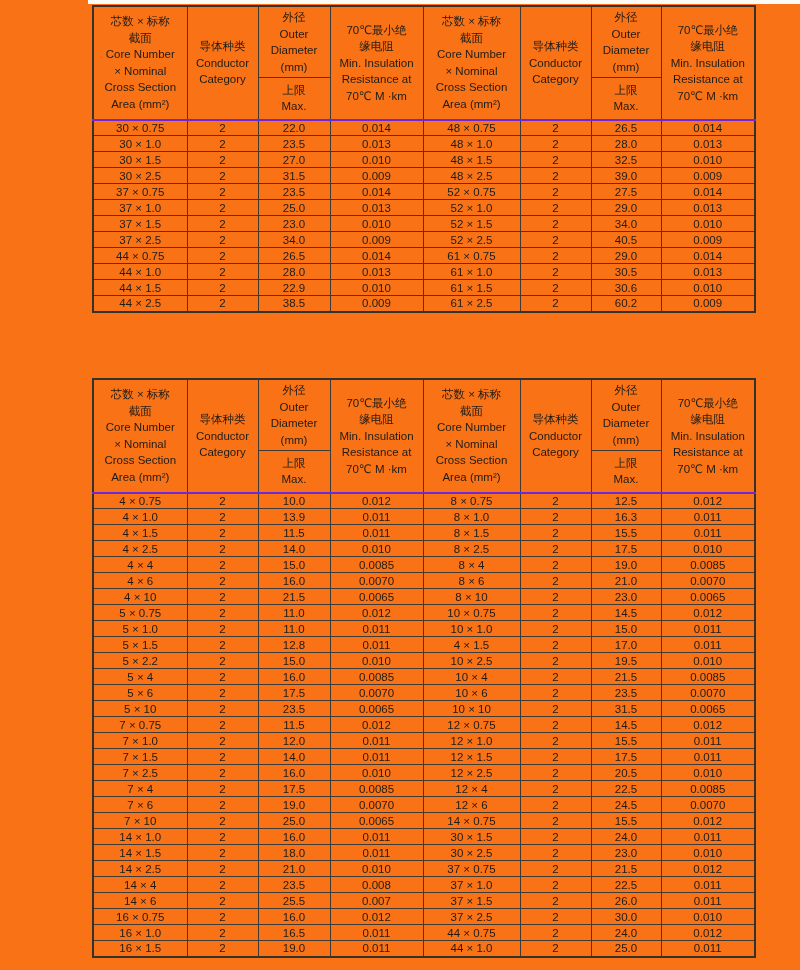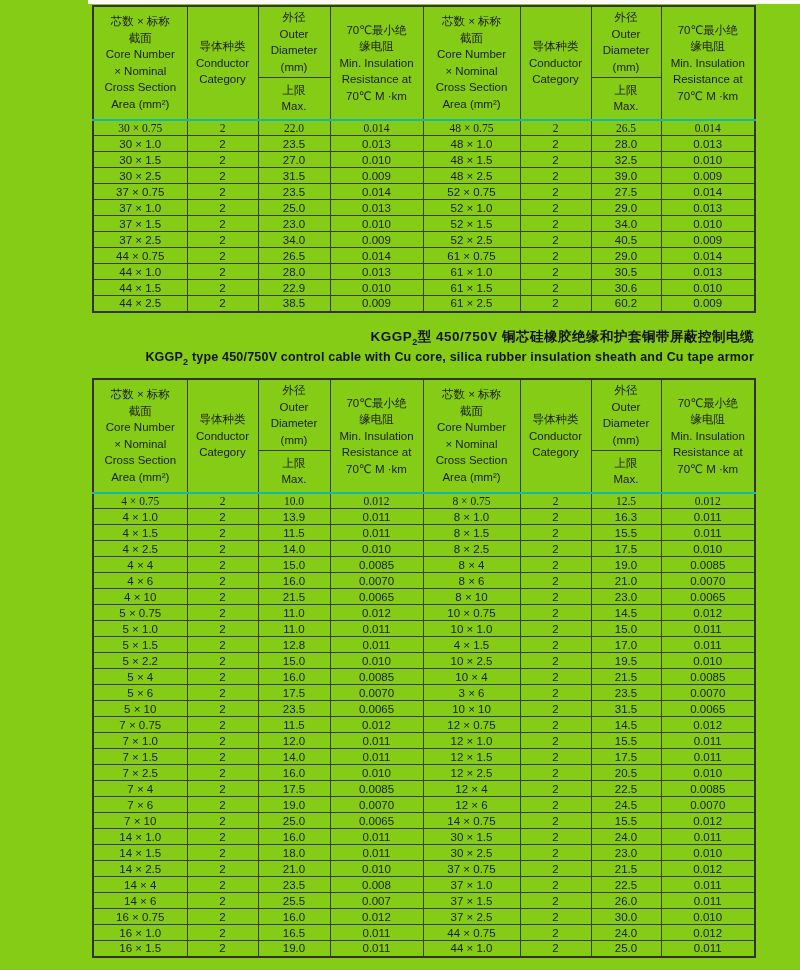--- a/index.html
+++ b/index.html
@@ -4,21 +4,21 @@
 <style>
   * { box-sizing: border-box; }
   html, body { margin: 0; padding: 0; }
   body {
     width: 800px; height: 970px;
     background: #f8edd2;
     font-family: "Liberation Sans", "DejaVu Sans", sans-serif;
   }
   .page {
     position: relative; width: 800px; height: 970px;
-    background: #84cc16; color: #1e1c18; overflow: hidden;
+    background: #f97316; color: #1e1c18; overflow: hidden;
   }
   .scan-strip {
     position: absolute; top: 0; left: 88px; width: 712px; height: 4px;
     background: #fbfaf5;
   }
   table.spec {
     position: absolute; left: 92px; width: 662px;
     border-collapse: collapse; table-layout: fixed;
     border: 2px solid #35322c;
   }
@@ -30,21 +30,21 @@
     white-space: pre-line; text-align: center; vertical-align: middle;
     padding: 2px 1px; color: #1e1c18;
   }
   tr.hrow1 { height: 66px; }
   tr.hrow2 { height: 42px; }
   #table-bottom tr.hrow1 { height: 63px; }
   tbody td {
     font-size: 11.5px; height: 16px; padding: 0 2px;
     text-align: center; vertical-align: middle; color: #1e1c18;
   }
-  tbody tr:first-child td { border-top: 2px solid #14b8a6; font-family: Liberation Serif, serif; }
+  tbody tr:first-child td { border-top: 2px solid #6d28d9; }
   .titles {
     position: absolute; top: 328px; right: 46px;
     text-align: right; font-weight: bold; color: #151310;
   }
   .t-cn { font-size: 13.5px; letter-spacing: 0.5px; }
   .t-en { font-size: 12.5px; margin-top: 4px; letter-spacing: 0.2px; }
   .titles sub { font-size: 9px; line-height: 0; }
 </style>
 </head>
 <body>
@@ -226,24 +226,20 @@
           <td>38.5</td>
           <td>0.009</td>
           <td>61 × 2.5</td>
           <td>2</td>
           <td>60.2</td>
           <td>0.009</td>
         </tr>
       </tbody>
   </table>
 
-  <div class="titles">
-    <div class="t-cn"><span>KGGP</span><sub>2</sub><span>型 450/750V 铜芯硅橡胶绝缘和护套铜带屏蔽控制电缆</span></div>
-    <div class="t-en"><span>KGGP</span><sub>2</sub><span> type 450/750V control cable with Cu core, silica rubber insulation sheath and Cu tape armor</span></div>
-  </div>
 
   <table class="spec" id="table-bottom">
     <colgroup>
       <col style="width:94px">
         <col style="width:71px">
         <col style="width:72px">
         <col style="width:93px">
       <col style="width:97px">
         <col style="width:71px">
         <col style="width:70px">
@@ -414,21 +410,21 @@
           <td>10 × 4</td>
           <td>2</td>
           <td>21.5</td>
           <td>0.0085</td>
         </tr>
         <tr>
           <td>5 × 6</td>
           <td>2</td>
           <td>17.5</td>
           <td>0.0070</td>
-          <td>3 × 6</td>
+          <td>10 × 6</td>
           <td>2</td>
           <td>23.5</td>
           <td>0.0070</td>
         </tr>
         <tr>
           <td>5 × 10</td>
           <td>2</td>
           <td>23.5</td>
           <td>0.0065</td>
           <td>10 × 10</td>

